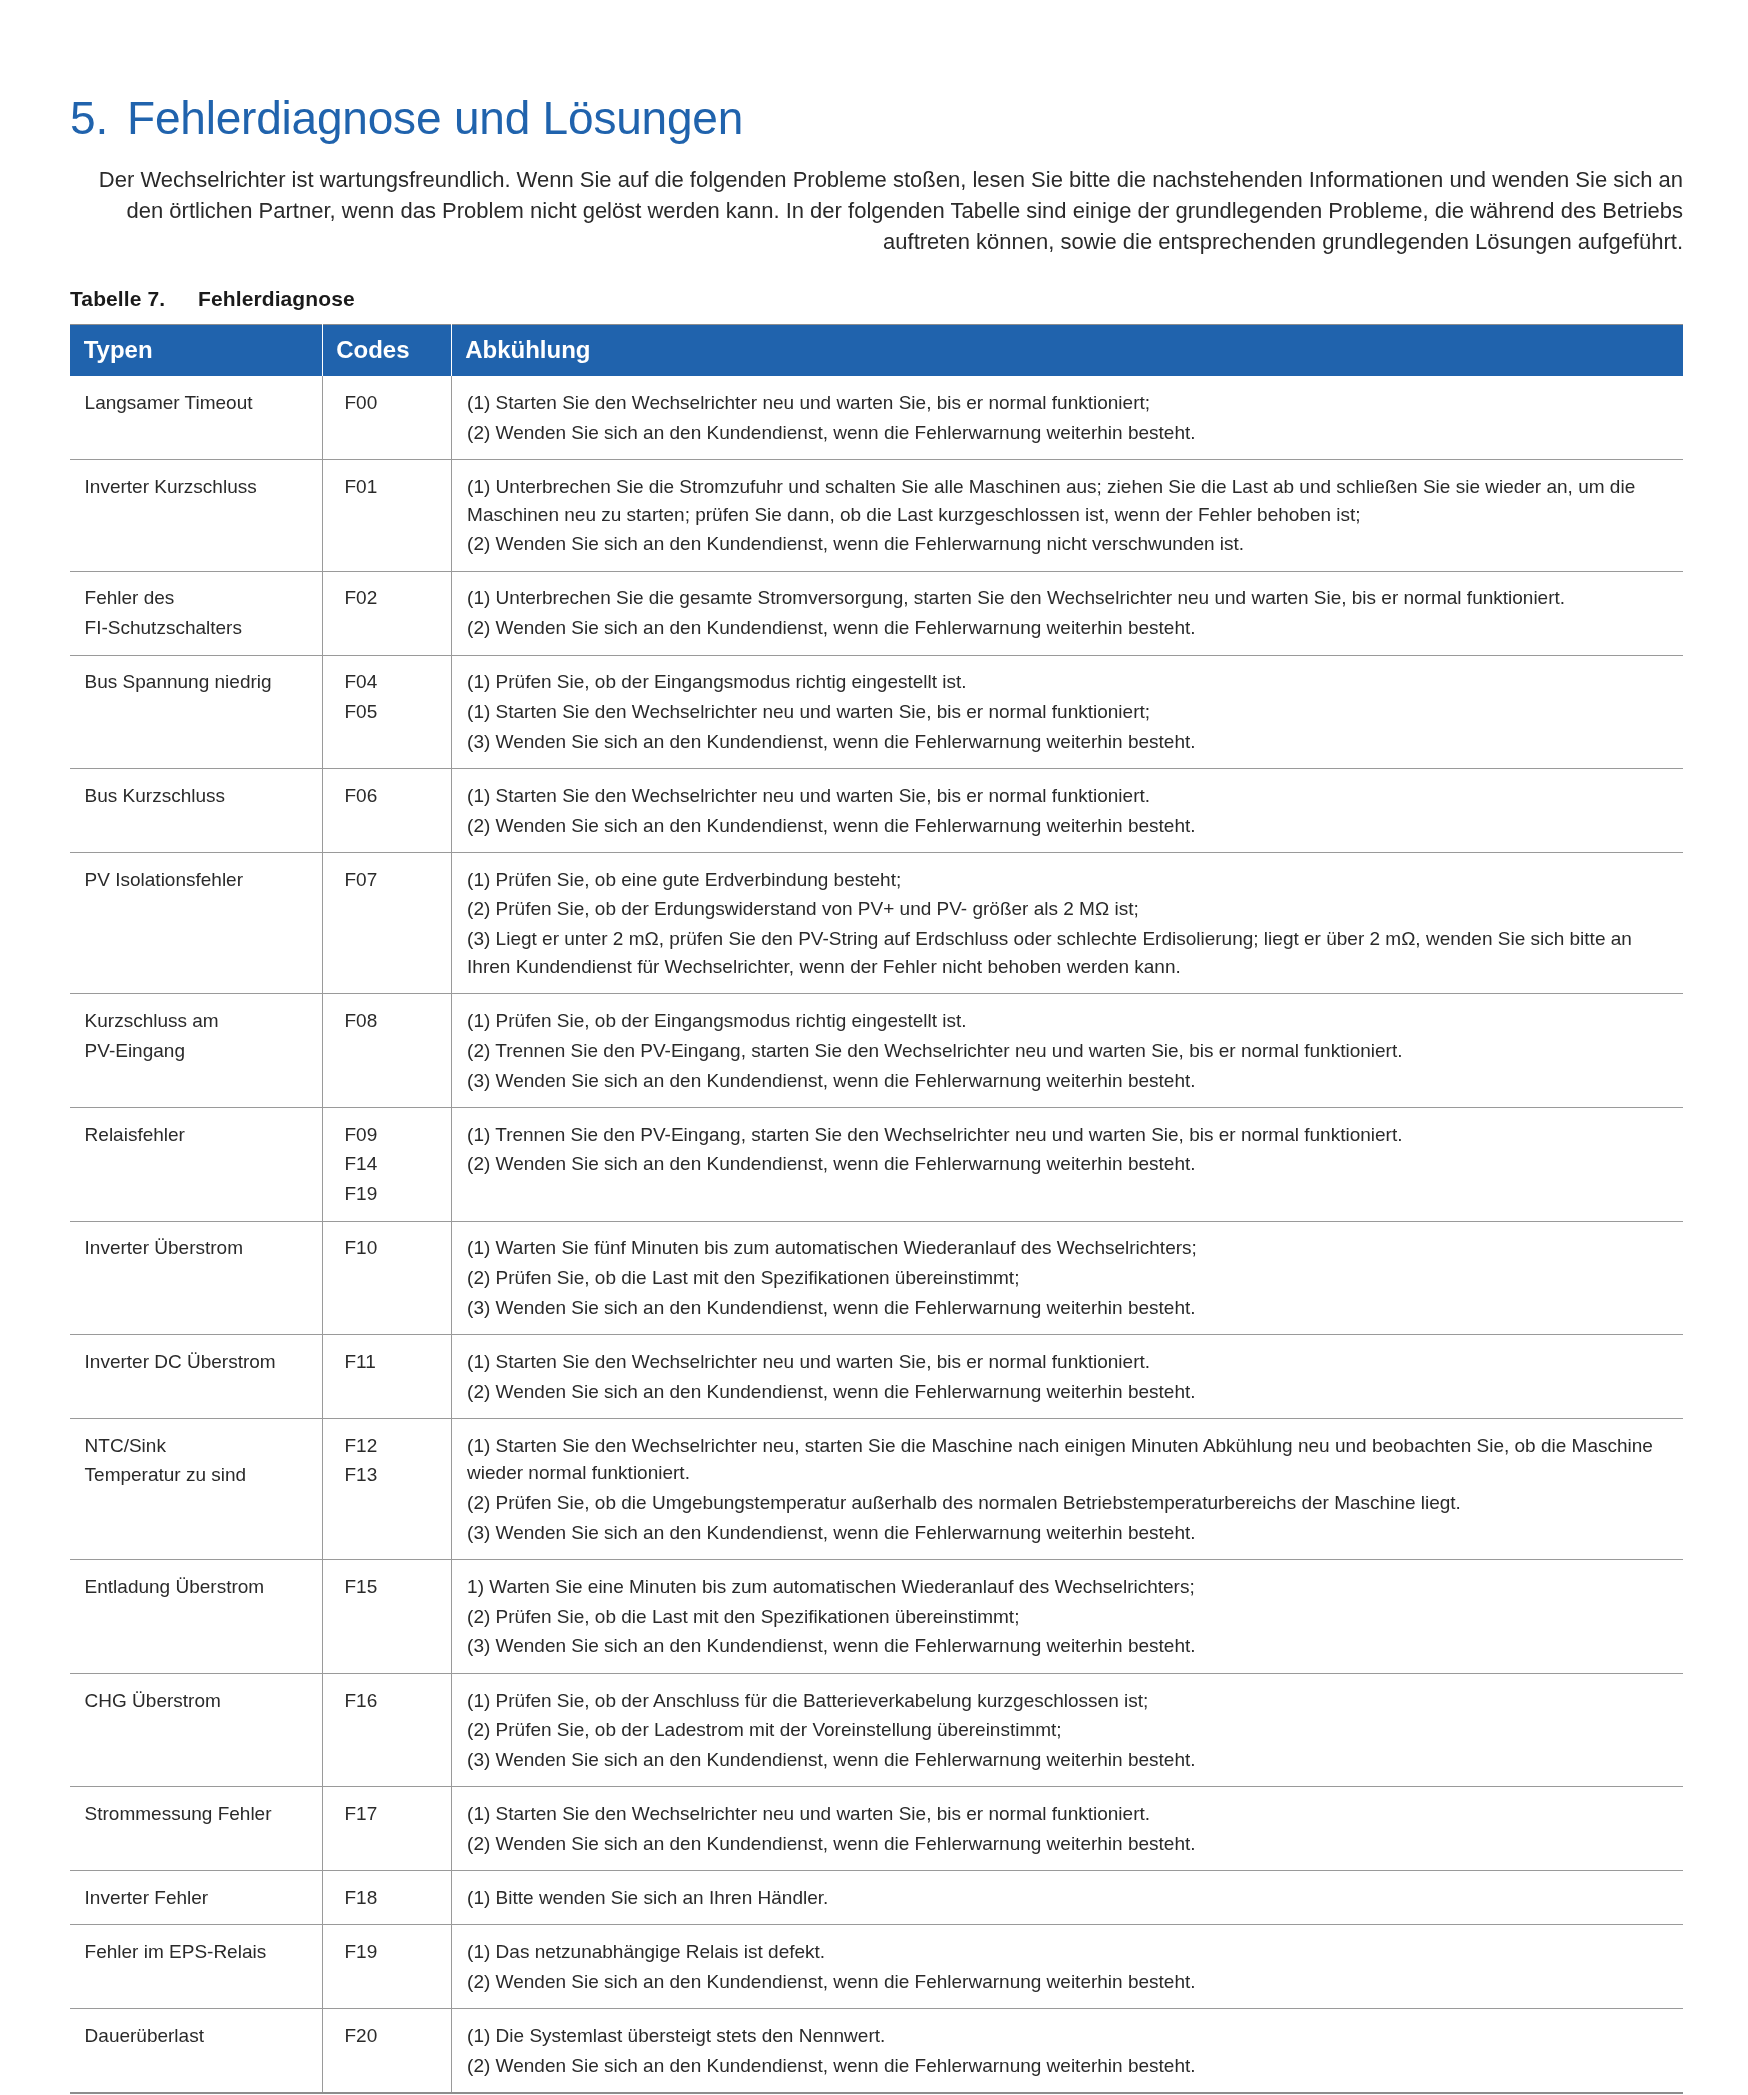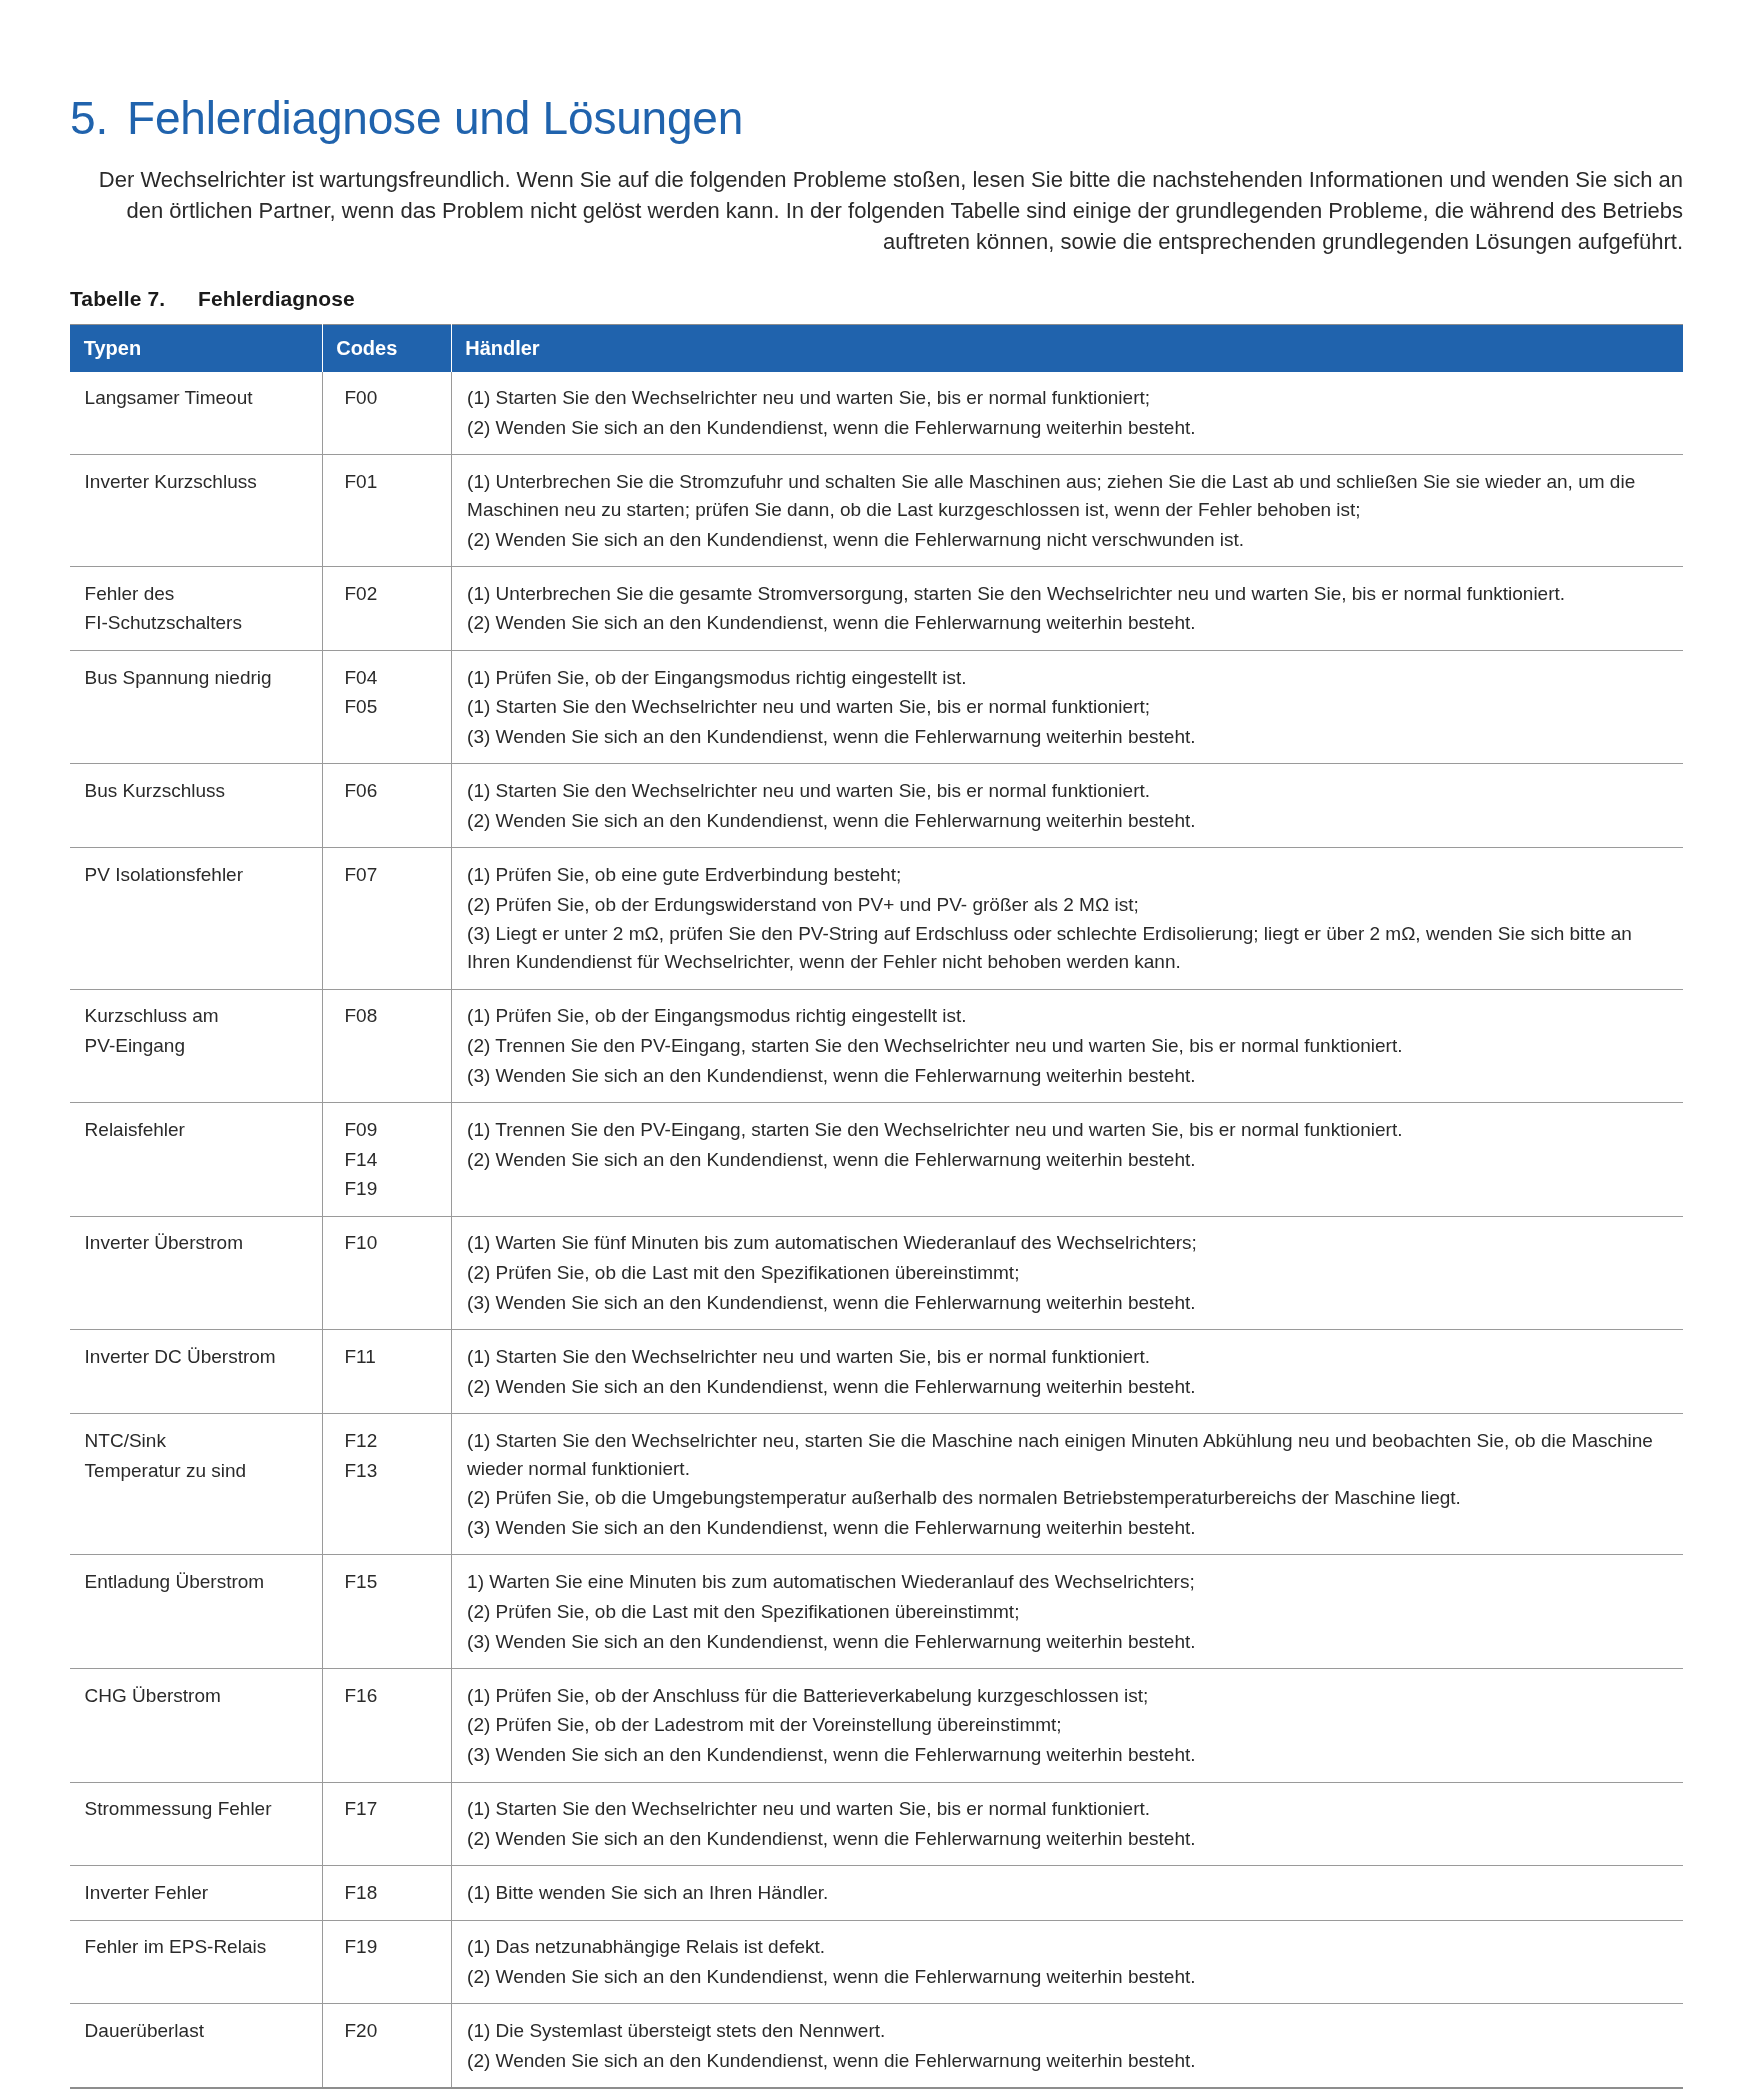--- a/index.html
+++ b/index.html
@@ -67,21 +67,21 @@
     border-top: 1px solid #8d8d8d;
     border-bottom: 2px solid #8d8d8d;
   }
   table.fault-table col.c-type  { width: 252px; }
   table.fault-table col.c-code  { width: 129px; }
   table.fault-table col.c-sol   { width: 1232px; }
 
   thead th {
     background: #2063ad;
     color: #ffffff;
-    font-size: 20px;
+    font-size: 24px;
     font-weight: bold;
     text-align: left;
     padding: 10.7px 0 11.7px 13.7px;
     border-right: 1px solid #ffffff;
     line-height: 1.2;
   }
   thead th:last-child { border-right: none; }
 
   tbody td {
     font-size: 19px;
@@ -123,21 +123,21 @@
   <table class="fault-table">
     <colgroup>
       <col class="c-type">
         <col class="c-code">
         <col class="c-sol">
     </colgroup>
     <thead>
       <tr>
         <th>Typen</th>
         <th>Codes</th>
-        <th>Händler</th>
+        <th>Abkühlung</th>
       </tr>
     </thead>
     <tbody id="table-body">
         <tr>
           <td class="cell-type">
             <span class="line">Langsamer Timeout</span>
           </td>
           <td class="cell-code">
             <span class="line">F00</span>
           </td>

